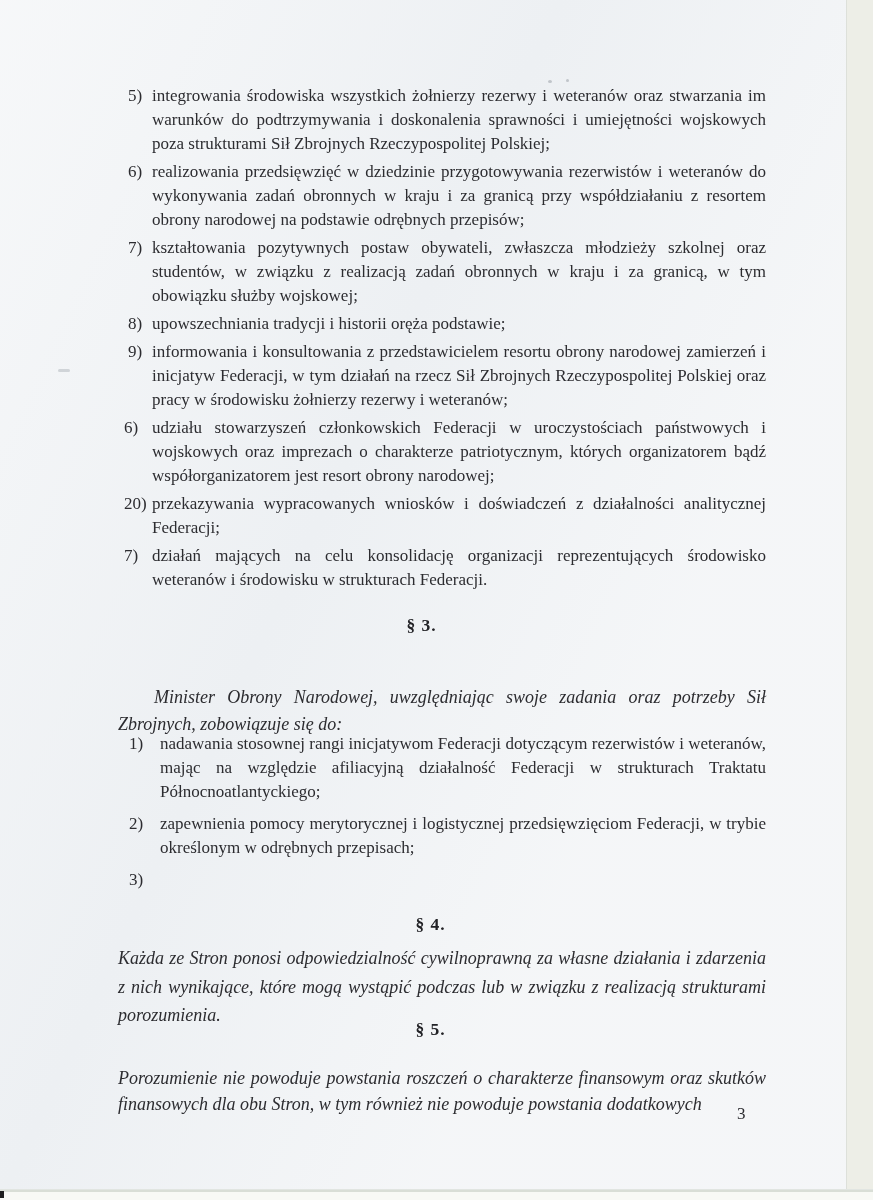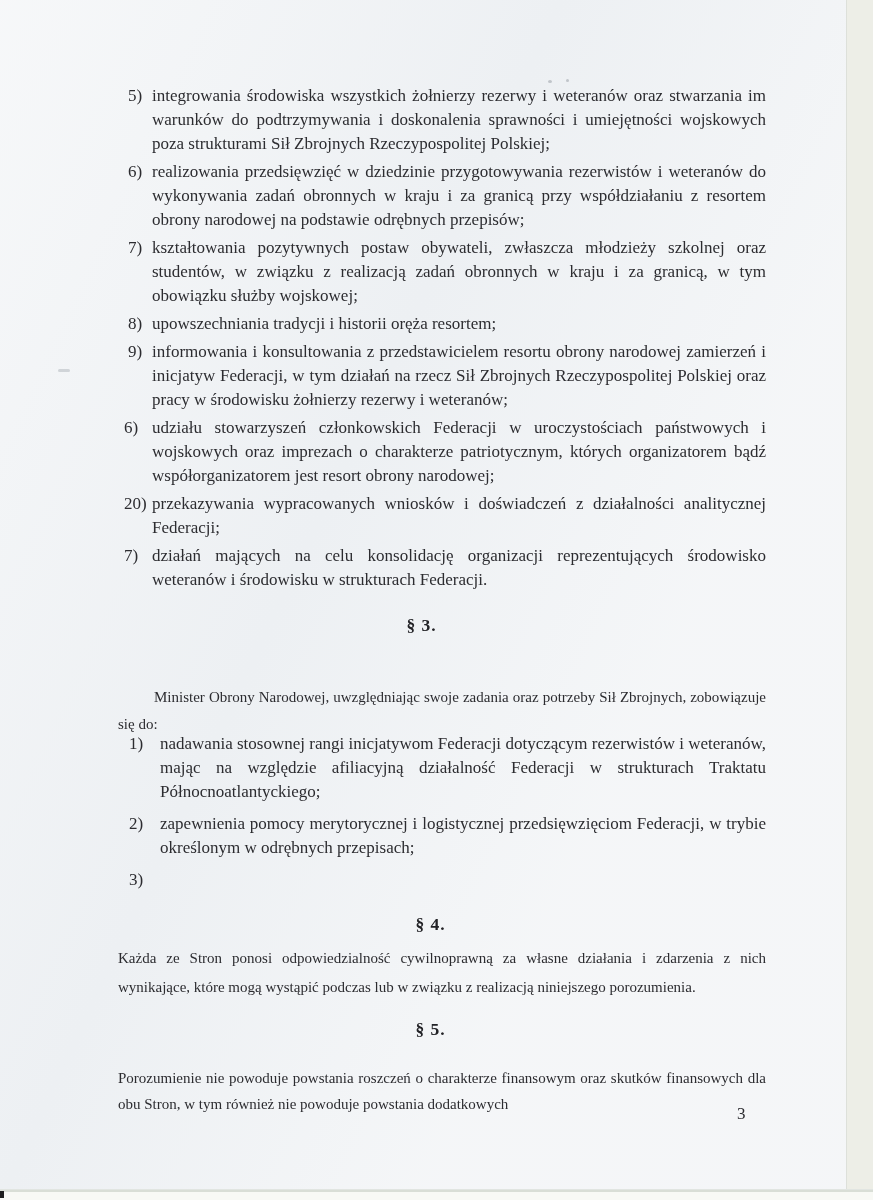--- a/index.html
+++ b/index.html
@@ -76,22 +76,23 @@
   .list-b .li { margin-bottom: 8px; }
   .li .num {
     position: absolute;
     left: 0; top: 0;
   }
   .list-a .li { padding-left: 24px; }
   .list-b .li { padding-left: 31px; }
 
   
   .para {
-    font-size: 15px;
+    font-size: 18px;
     text-align: justify;
+    font-style: italic;
   }
   .para.indent { text-indent: 36px; }
 
   
   .heading {
     font-size: 17.5px;
     font-weight: bold;
     color: #222226;
     letter-spacing: 1px;
     text-align: center;
@@ -118,21 +119,21 @@
     <div class="li">
       <span class="num">5)</span><span class="txt">integrowania środowiska wszystkich żołnierzy rezerwy i weteranów oraz stwarzania im warunków do podtrzymywania i doskonalenia sprawności i umiejętności wojskowych poza strukturami Sił Zbrojnych Rzeczypospolitej Polskiej;</span>
     </div>
     <div class="li">
       <span class="num">6)</span><span class="txt">realizowania przedsięwzięć w dziedzinie przygotowywania rezerwistów i weteranów do wykonywania zadań obronnych w kraju i za granicą przy współdziałaniu z resortem obrony narodowej na podstawie odrębnych przepisów;</span>
     </div>
     <div class="li">
       <span class="num">7)</span><span class="txt">kształtowania pozytywnych postaw obywateli, zwłaszcza młodzieży szkolnej oraz studentów, w związku z realizacją zadań obronnych w kraju i za granicą, w tym obowiązku służby wojskowej;</span>
     </div>
     <div class="li">
-      <span class="num">8)</span><span class="txt">upowszechniania tradycji i historii oręża resortem;</span>
+      <span class="num">8)</span><span class="txt">upowszechniania tradycji i historii oręża podstawie;</span>
     </div>
     <div class="li">
       <span class="num">9)</span><span class="txt">informowania i konsultowania z przedstawicielem resortu obrony narodowej zamierzeń i inicjatyw Federacji, w tym działań na rzecz Sił Zbrojnych Rzeczypospolitej Polskiej oraz pracy w środowisku żołnierzy rezerwy i weteranów;</span>
     </div>
     <div class="li">
       <span class="num" style="left:-4px;">6)</span><span class="txt">udziału stowarzyszeń członkowskich Federacji w uroczystościach państwowych i wojskowych oraz imprezach o charakterze patriotycznym, których organizatorem bądź współorganizatorem jest resort obrony narodowej;</span>
     </div>
     <div class="li">
       <span class="num" style="left:-4px;">20)</span><span class="txt">przekazywania wypracowanych wniosków i doświadczeń z działalności analitycznej Federacji;</span>
     </div>
@@ -151,19 +152,19 @@
     </div>
     <div class="li">
       <span class="num">2)</span><span class="txt">zapewnienia pomocy merytorycznej i logistycznej przedsięwzięciom Federacji, w trybie określonym w odrębnych przepisach;</span>
     </div>
     <div class="li">
       <span class="num">3)</span>
     </div>
   </div>
 
   <div class="block heading" style="left:107px; top:914px; width:647px;">§ 4.</div>
-  <div class="block para" style="left:118px; top:944px; width:648px; line-height:28.5px;">Każda ze Stron ponosi odpowiedzialność cywilnoprawną za własne działania i zdarzenia z nich wynikające, które mogą wystąpić podczas lub w związku z realizacją niniejszego porozumienia.</div>
+  <div class="block para" style="left:118px; top:944px; width:648px; line-height:28.5px;">Każda ze Stron ponosi odpowiedzialność cywilnoprawną za własne działania i zdarzenia z nich wynikające, które mogą wystąpić podczas lub w związku z realizacją strukturami porozumienia.</div>
 
   <div class="block heading" style="left:107px; top:1019px; width:647px;">§ 5.</div>
   <div class="block para" style="left:118px; top:1065px; width:648px; line-height:26px;">Porozumienie nie powoduje powstania roszczeń o charakterze finansowym oraz skutków finansowych dla obu Stron, w tym również nie powoduje powstania dodatkowych</div>
 
   <div class="page-number" style="left:737px; top:1104px;">3</div>
 </div>
 
 </body></html>

